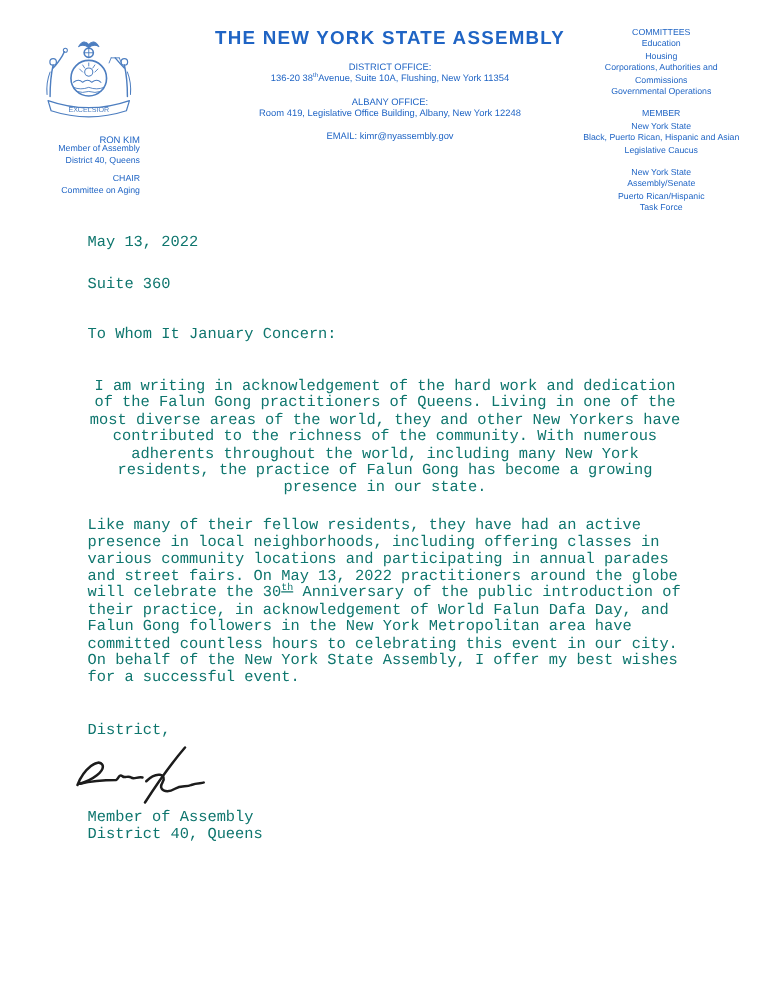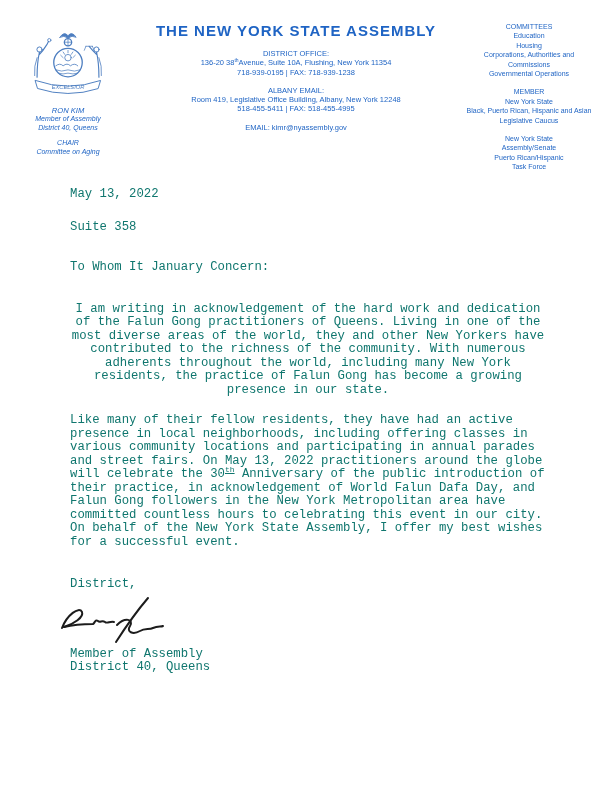--- a/index.html
+++ b/index.html
@@ -1,23 +1,23 @@
 <!DOCTYPE html>
 <html><head>
 <meta charset="utf-8">
 <style>
   html,body{margin:0;padding:0;background:#ffffff;}
   .page{position:relative;width:612px;height:792px;background:#ffffff;overflow:hidden;
         font-family:"Liberation Sans",sans-serif;}
   
-  .left-block{position:absolute;left:24px;top:30px;width:88px;text-align:center;
-              color:var(--blue);font-size:7px;line-height:8.6px;font-style:italic;}
+  .left-block{position:absolute;left:24px;top:30px;width:88px;text-align:right;
+              color:var(--blue);font-size:7px;line-height:8.6px;}
   .left-block .name{font-size:7.6px;margin-top:4px;}
   .left-block .gap{height:7px;}
-  .center-block{position:absolute;left:118px;top:22px;width:356px;text-align:center;
+  .center-block{position:absolute;left:134px;top:22px;width:356px;text-align:center;
                 color:var(--blue);}
   .masthead{font-size:15px;font-weight:bold;letter-spacing:1px;margin-bottom:10px;white-space:nowrap;}
   .office{font-size:7.5px;line-height:9.3px;margin-bottom:9px;}
   .right-block{position:absolute;left:462px;top:22px;width:134px;text-align:center;
                color:var(--blue);font-size:7px;line-height:9.4px;}
   .right-block .group{margin-bottom:9px;}
   sup{font-size:5px;vertical-align:super;line-height:0;text-align:right;}
   
   .body-block{position:absolute;left:70px;top:188px;width:476px;color:#0f766e;
               font-family:Liberation Mono, monospace;font-size:12.3px;line-height:13.5px;}
@@ -69,26 +69,24 @@
     <div class="gap"></div>
     <div>CHAIR</div>
     <div>Committee on Aging</div>
   </div>
 
   <div class="center-block">
     <div class="masthead">THE NEW YORK STATE ASSEMBLY</div>
     <div class="office">
       <div>DISTRICT OFFICE:</div>
       <div><span>136-20 38</span><sup>th</sup><span>Avenue, Suite 10A, Flushing, New York 11354</span></div>
-      <div>718-939-0195 | FAX: 718-939-1238</div>
     </div>
     <div class="office">
-      <div>ALBANY EMAIL:</div>
+      <div>ALBANY OFFICE:</div>
       <div>Room 419, Legislative Office Building, Albany, New York 12248</div>
-      <div>518-455-5411 | FAX: 518-455-4995</div>
     </div>
     <div class="office">EMAIL: kimr@nyassembly.gov</div>
   </div>
 
   <div class="right-block">
     <div class="group">
       <div>COMMITTEES</div>
       <div>
           <div>Education</div>
           <div>Housing</div>
@@ -109,21 +107,21 @@
           <div>Assembly/Senate</div>
           <div>Puerto Rican/Hispanic</div>
           <div>Task Force</div>
         </div>
     </div>
   </div>
 
   <div class="body-block">
     <div class="date">May 13, 2022</div>
     <div class="address">
-        <div>Suite 358</div>
+        <div>Suite 360</div>
       </div>
     <div class="salutation">To Whom It January Concern:</div>
     <div class="para1">I am writing in acknowledgement of the hard work and dedication of the Falun Gong practitioners of Queens. Living in one of the most diverse areas of the world, they and other New Yorkers have contributed to the richness of the community. With numerous adherents throughout the world, including many New York residents, the practice of Falun Gong has become a growing presence in our state.</div>
     <div class="para2"><span>Like many of their fellow residents, they have had an active presence in local neighborhoods, including offering classes in various community locations and participating in annual parades and street fairs. On May 13, 2022 practitioners around the globe will celebrate the 30</span><sup class="sig-sup">th</sup><span> Anniversary of the public introduction of their practice, in acknowledgement of World Falun Dafa Day, and Falun Gong followers in the New York Metropolitan area have committed countless hours to celebrating this event in our city. On behalf of the New York State Assembly, I offer my best wishes for a successful event.</span></div>
     <div class="closing">District,</div>
     <svg class="signature" width="108" height="52" viewBox="0 0 108 52" fill="none" stroke="#1c1c1c" stroke-width="2" stroke-linecap="round" stroke-linejoin="round">
       <path d="M4,34 C9,21 21,12 24,18 C26,23 16,30 6,33"></path>
       <path d="M6,33 C18,30 28,30 35,30 C37,29 37,25 40,27 C42,29 44,26 47,28 C49,30 52,27 56,28"></path>
       <path d="M90,4 C78,18 67,34 58,48"></path>
       <path d="M59,31 C67,23 76,25 72,32 C68,38 75,41 82,37 C87,34 91,36 95,34 C100,32 103,33 105,32"></path>

